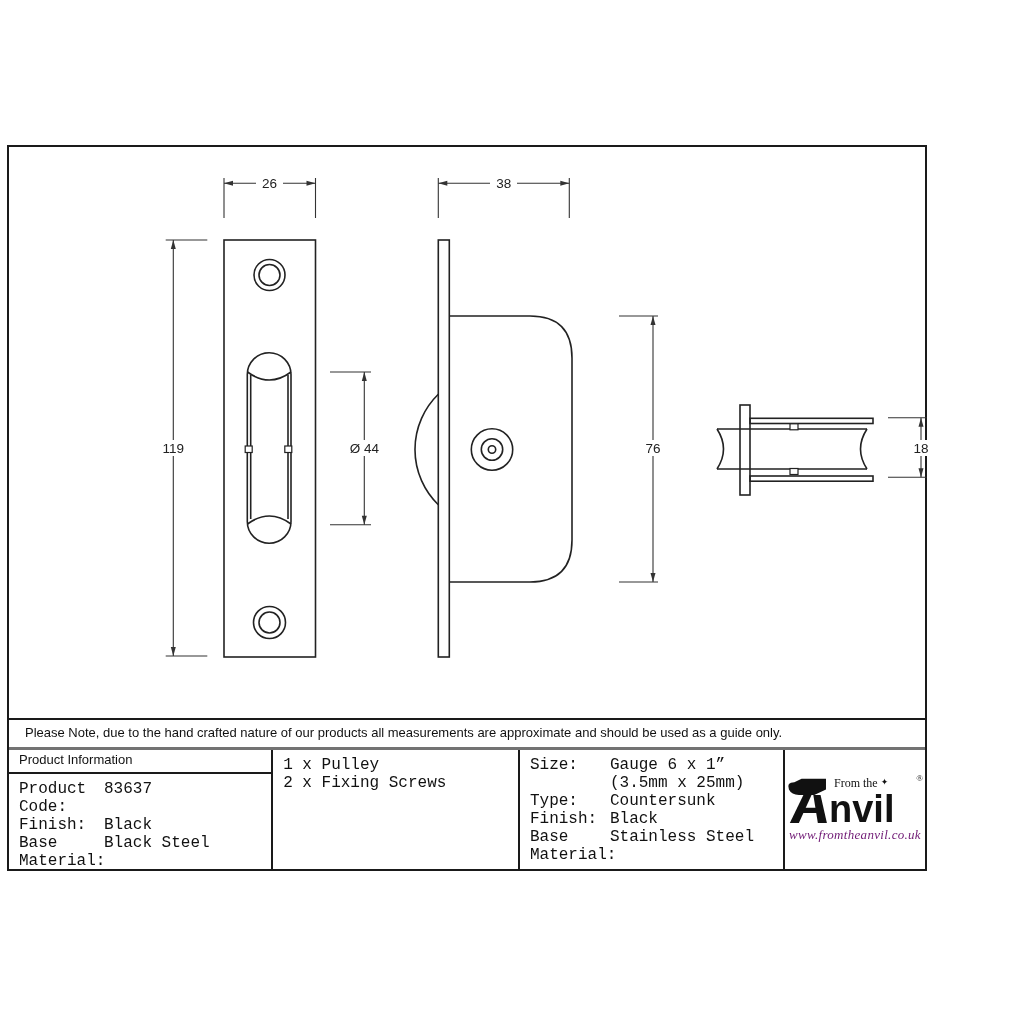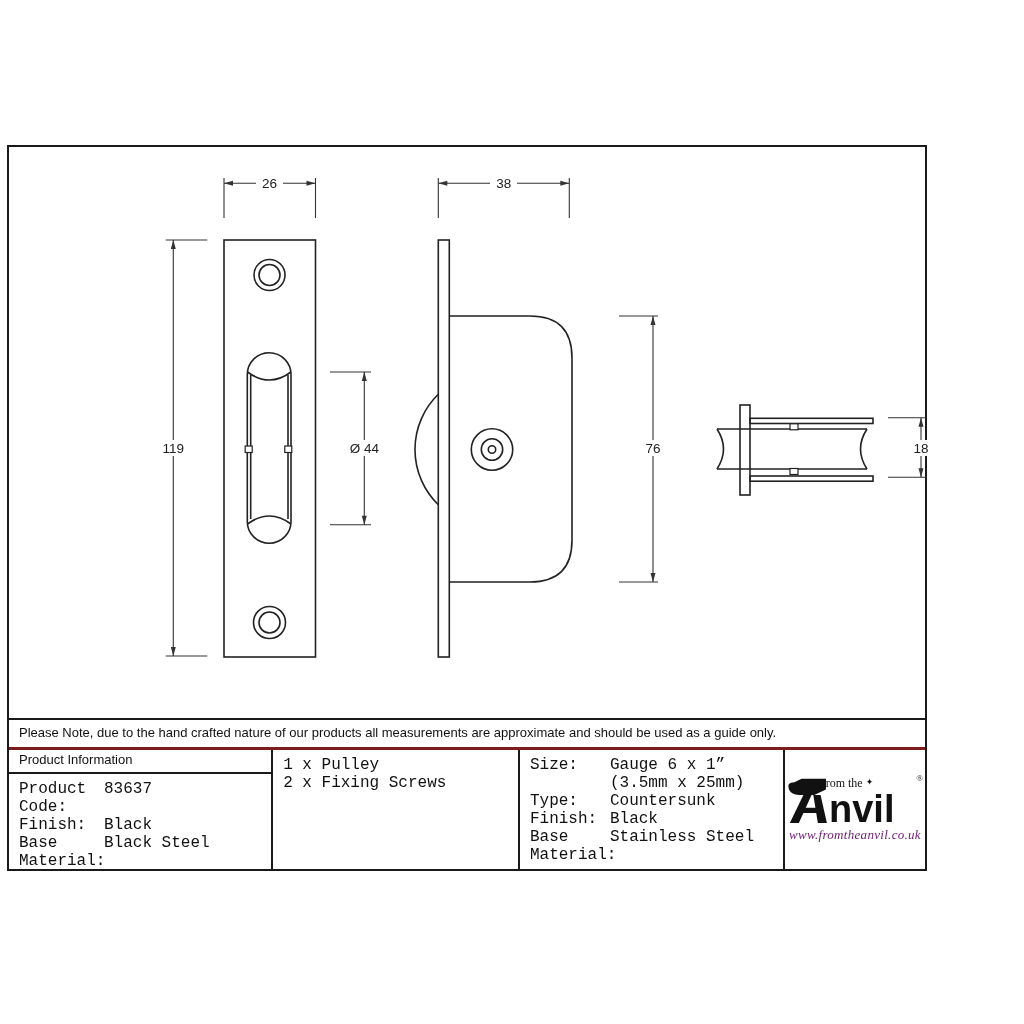--- a/index.html
+++ b/index.html
@@ -1,38 +1,38 @@
 <!DOCTYPE html>
 <html><head>
 <meta charset="utf-8">
 <style>
   html,body{margin:0;padding:0;background:#ffffff;}
   body{width:1024px;height:1024px;position:relative;font-family:"Liberation Sans",sans-serif;color:#1a1a1a;}
   .frame{position:absolute;left:7px;top:145px;width:920px;height:726px;border:2.5px solid #1a1a1a;box-sizing:border-box;background:#fff;}
   .drawing{position:relative;width:1004px;height:571px;overflow:hidden;}
   .drawing svg{display:block;}
-  .note-row{height:27px;border-top:2px solid #1a1a1a;line-height:26px;padding-left:10px;font-size:13px;color:#111;}
-  .spec-table{display:flex;border-top:3px solid #7f1d1d;height:119px;}
+  .note-row{height:27px;border-top:2px solid #1a1a1a;line-height:26px;padding-left:16px;font-size:13px;color:#111;}
+  .spec-table{display:flex;border-top:3px solid #737373;height:119px;}
   .col{box-sizing:border-box;height:100%;}
   .col-1{width:290px;border-right:2.5px solid #1a1a1a;}
   .col-2{width:271px;border-right:2.5px solid #1a1a1a;}
   .col-3{width:291px;border-right:2.5px solid #1a1a1a;}
   .col-4{flex:1;display:flex;align-items:center;justify-content:center;}
   .col-head{height:20px;border-bottom:2.5px solid #1a1a1a;padding:2px 0 0 10px;font-size:13px;color:#111;}
   .col-body{padding:6px 0 0 10px;font-size:16px;line-height:18px;color:#111;font-family:Liberation Mono, monospace;}
   .kv{display:flex;}
   .kv .k{width:85px;flex:0 0 85px;}
   .col-3 .kv .k{width:80px;flex:0 0 80px;}
   .pack-line{line-height:18px;}
   
   .logo{width:140px;position:relative;}
   .logo-main{display:flex;align-items:flex-end;height:47px;position:relative;}
   .anvil-svg{width:44px;height:47px;flex:0 0 44px;}
   .logo-big{font-family:Liberation Sans, sans-serif;font-weight:bold;font-size:38px;line-height:0.72;color:#111;letter-spacing:0px;}
-  .logo-small{position:absolute;left:34px;top:0;font-family:"Liberation Serif",serif;font-size:12px;color:#111;white-space:nowrap;}
+  .logo-small{position:absolute;left:49px;top:0;font-family:"Liberation Serif",serif;font-size:12px;color:#111;white-space:nowrap;}
   .diamond{font-size:9px;vertical-align:2px;}
   .reg{position:absolute;right:2px;top:-3px;font-size:9px;font-family:"Liberation Serif",serif;}
   .logo-url{margin-top:4px;font-family:"Liberation Serif",serif;font-style:italic;font-size:13px;letter-spacing:0.3px;color:#701a75;white-space:nowrap;text-align:center;}
   text.dim{font-family:"Liberation Sans",sans-serif;font-size:13.5px;fill:#222;}
 </style>
 </head>
 <body>
 
 <div class="frame">
 

